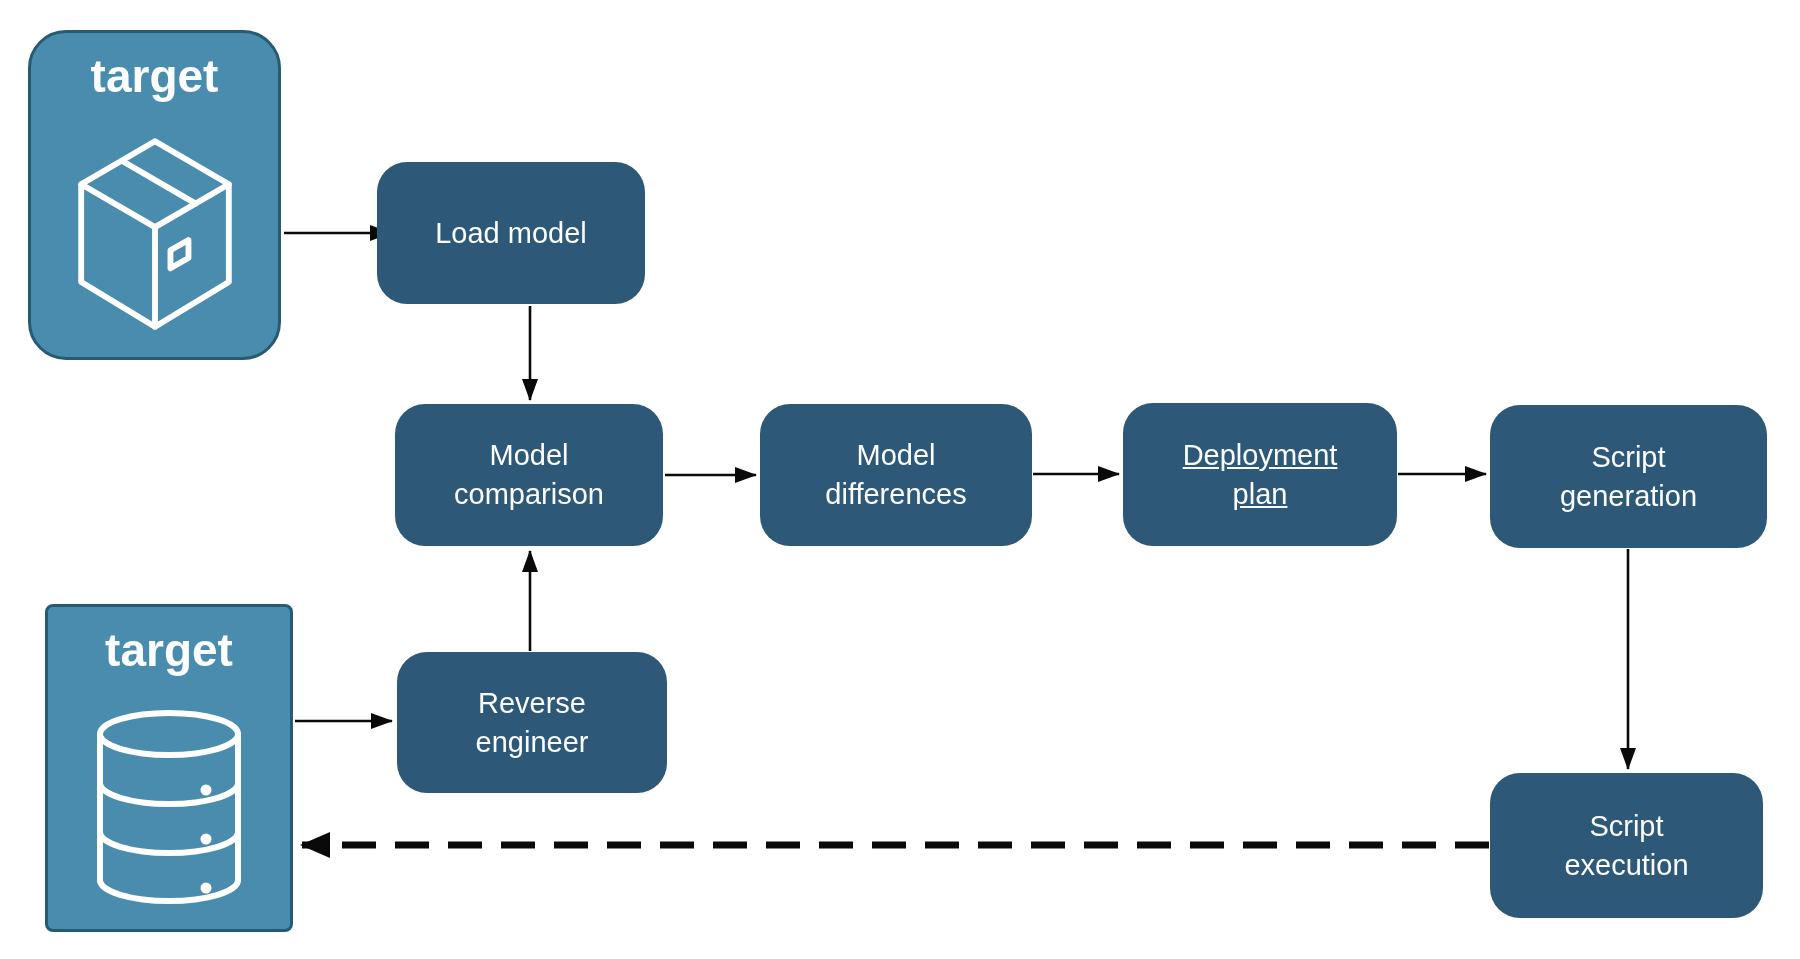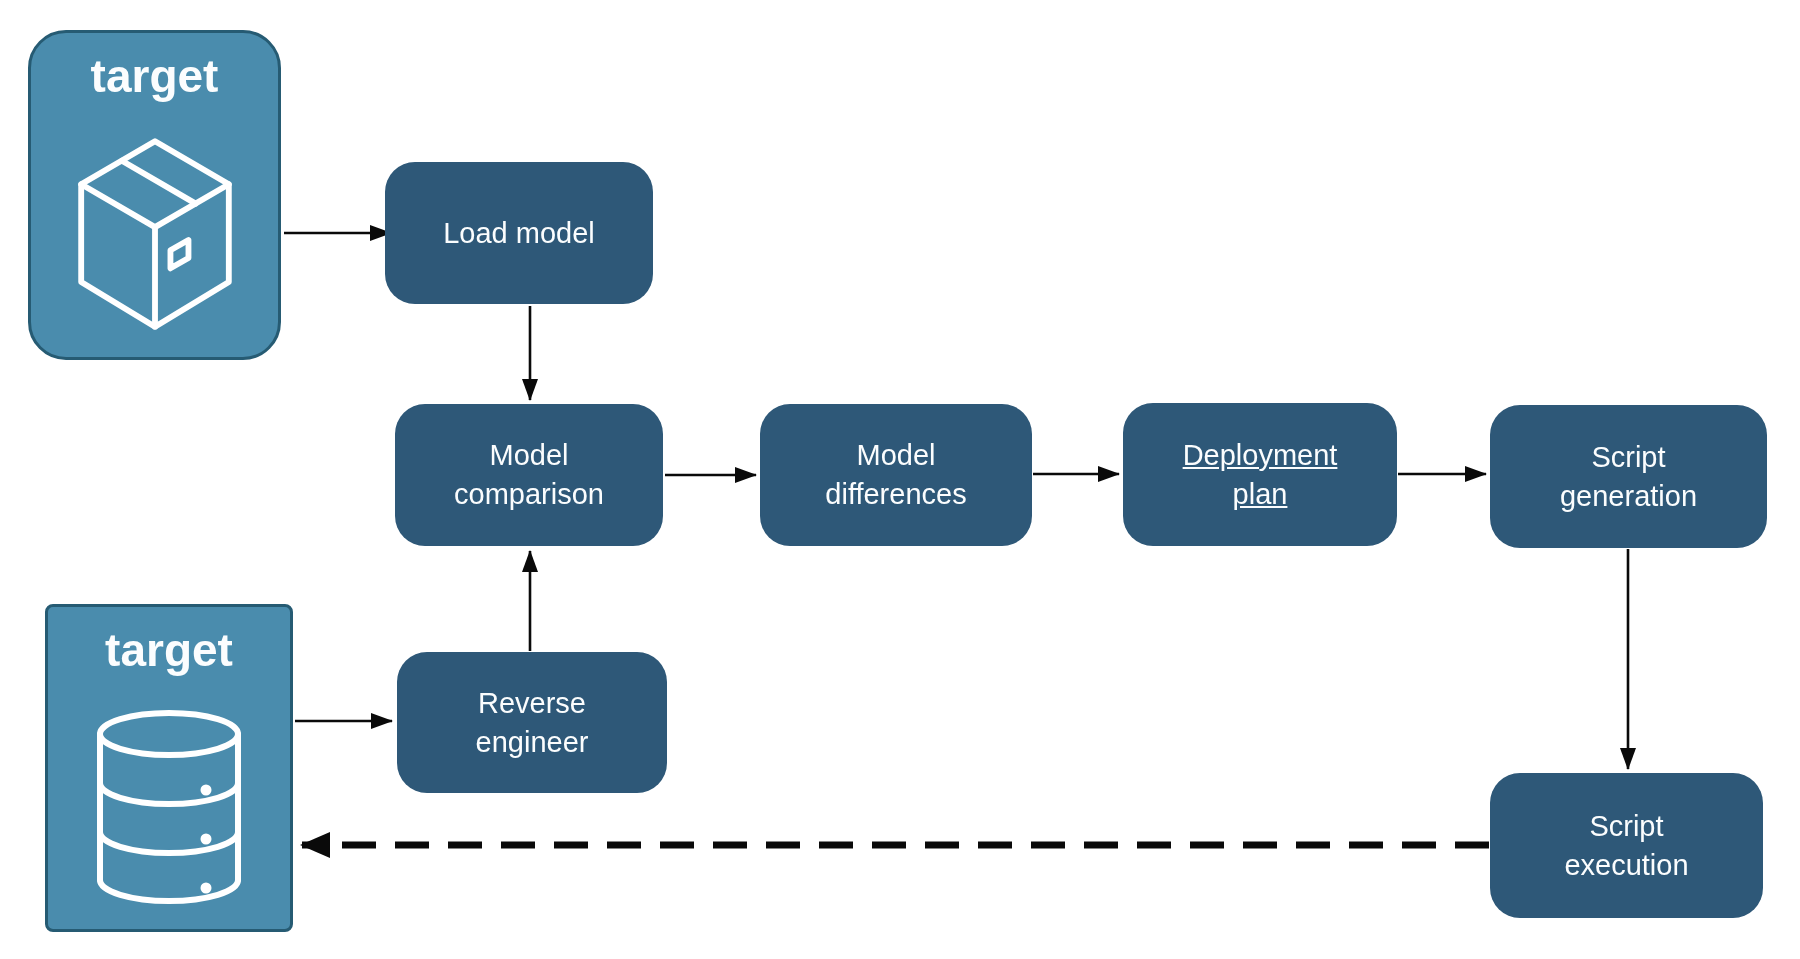--- a/index.html
+++ b/index.html
@@ -42,21 +42,21 @@
   
   .node{
     position:absolute;box-sizing:border-box;
     background:var(--node-fill);
     border-radius:30px;
     display:flex;align-items:center;justify-content:center;text-align:center;
     color:var(--label-text);
     font-size:29px;line-height:39px;
     white-space:pre-line;
   }
-  .n-load{left:385px;top:162px;width:268px;height:142px;}
+  .n-load{left:377px;top:162px;width:268px;height:142px;}
   .n-comparison{left:395px;top:404px;width:268px;height:142px;}
   .n-differences{left:760px;top:404px;width:272px;height:142px;}
   .n-deployment{left:1123px;top:403px;width:274px;height:143px;text-decoration:underline;}
   .n-generation{left:1490px;top:405px;width:277px;height:143px;}
   .n-reverse{left:397px;top:652px;width:270px;height:141px;}
   .n-execution{left:1490px;top:773px;width:273px;height:145px;}
 </style>
 </head>
 <body>
 

